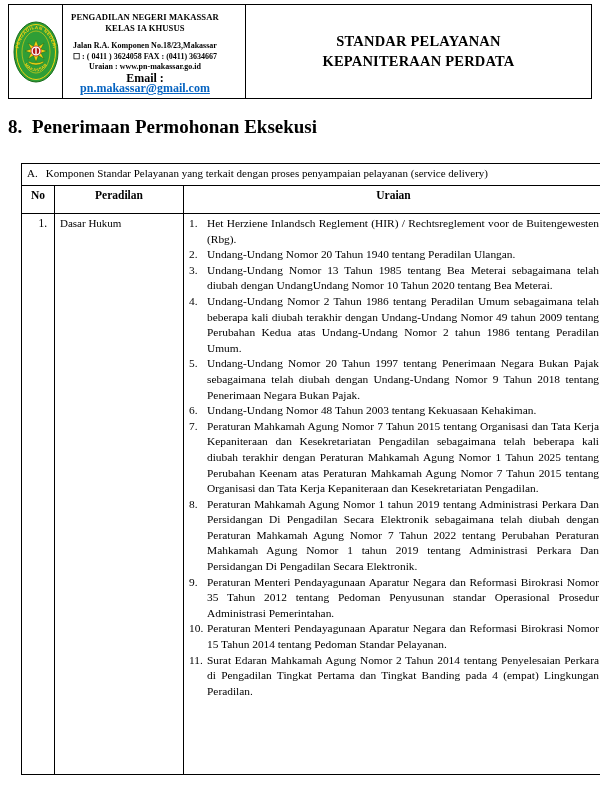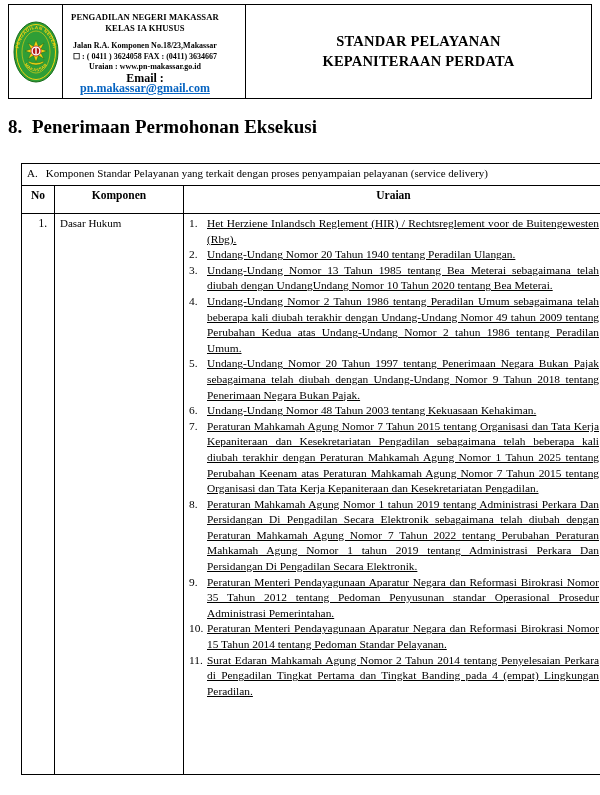--- a/index.html
+++ b/index.html
@@ -64,21 +64,21 @@
   }
   .cell-no {
     text-align:right; padding:2px 7px 0 0; font-size:11.5px; line-height:15.6px;
   }
   .cell-komp {
     text-align:left; padding:2px 3px 0 5px; font-size:11px; line-height:15.6px;
   }
   .cell-uraian { padding:2px 4px 0 5px; }
   .legal-item { display:flex; font-size:11.4px; line-height:15.6px; }
   .li-num  { flex:0 0 18px; text-align:left; }
-  .li-text { flex:1; text-align:justify;text-decoration:underline; }
+  .li-text { flex:1; text-align:justify; }
 </style>
 </head>
 <body>
 
 <div class="page">
 
   <div class="letterhead">
 
     <div class="logo-cell">
       <svg width="46" height="62" viewBox="0 0 46 62">
@@ -133,21 +133,21 @@
         <col class="col-uraian">
     </colgroup>
     <tbody>
       <tr>
         <td class="caption-cell" colspan="3">
           <span class="caption-label">A.</span><span>Komponen Standar Pelayanan yang terkait dengan proses penyampaian pelayanan (service delivery)</span>
         </td>
       </tr>
       <tr class="head-row">
         <th>No</th>
-        <th>Komponen</th>
+        <th>Peradilan</th>
         <th>Uraian</th>
       </tr>
       <tr>
         <td class="cell-no">1.</td>
         <td class="cell-komp">Dasar Hukum</td>
         <td class="cell-uraian">
           <div>
 
               <div class="legal-item">
                 <span class="li-num">1.</span>

